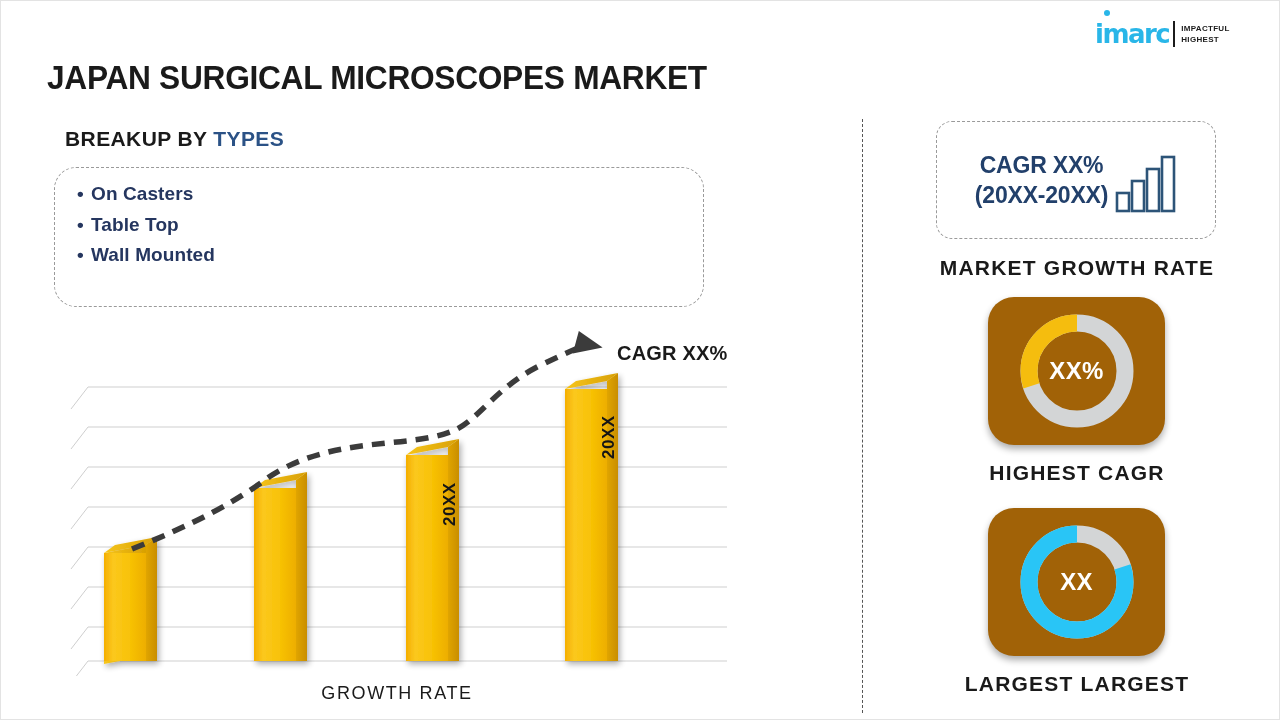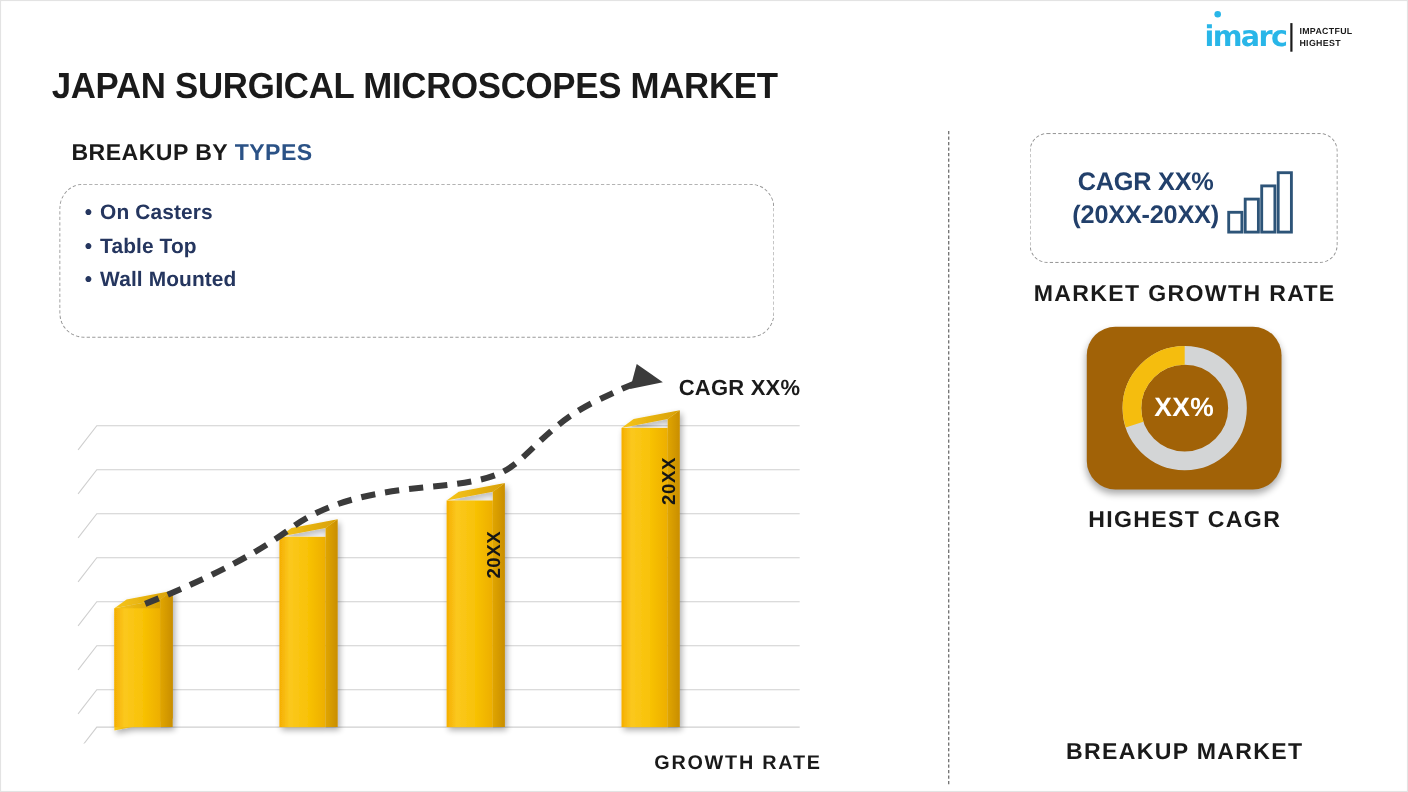--- a/index.html
+++ b/index.html
@@ -122,23 +122,23 @@
     top: 330px;
     width: 720px;
     height: 390px;
   }
   #chart svg { display: block; }
   #chart-axis-label {
     position: absolute;
     left: 0;
     top: 352px;
     width: 700px;
-    text-align: right;
+    text-align: center;
     font-size: 18px;
-    font-weight: 700;
+    font-weight: 400;
     color: #1a1a1a;
     letter-spacing: 1.6px;
   }
   #cagr-arrow-label {
     position: absolute;
     left: 570px;
     top: 11px;
     font-size: 20px;
     font-weight: 700;
     color: #1a1a1a;
@@ -363,15 +363,22 @@
 
   <div class="donut-card" id="donut-card-highest">
     <svg width="128" height="128" viewBox="0 0 128 128">
       <circle cx="64" cy="64" r="48" fill="none" stroke="#D3D5D6" stroke-width="17"></circle>
       <circle cx="64" cy="64" r="48" fill="none" stroke="#F5BD0E" stroke-width="17" stroke-dasharray="90.5 211.1" stroke-dashoffset="0" transform="rotate(-90 64 64) scale(1,-1) translate(0,-128)"></circle>
     </svg>
     <div class="donut-value">XX%</div>
   </div>
   <div class="panel-label" id="label-highest-cagr">HIGHEST CAGR</div>
 
-  <div class="panel-label" id="label-largest-market">BREAKUP MARKET</div>
+  <div class="donut-card" id="donut-card-largest">
+    <svg width="128" height="128" viewBox="0 0 128 128">
+      <circle cx="64" cy="64" r="48" fill="none" stroke="#D3D5D6" stroke-width="17"></circle>
+      <circle cx="64" cy="64" r="48" fill="none" stroke="#29C5F6" stroke-width="17" stroke-dasharray="241.3 60.3" stroke-dashoffset="0" transform="rotate(-90 64 64) scale(1,-1) translate(0,-128)"></circle>
+    </svg>
+    <div class="donut-value">XX</div>
+  </div>
+  <div class="panel-label" id="label-largest-market">LARGEST LARGEST</div>
 
 </div>
 
 </body></html>

